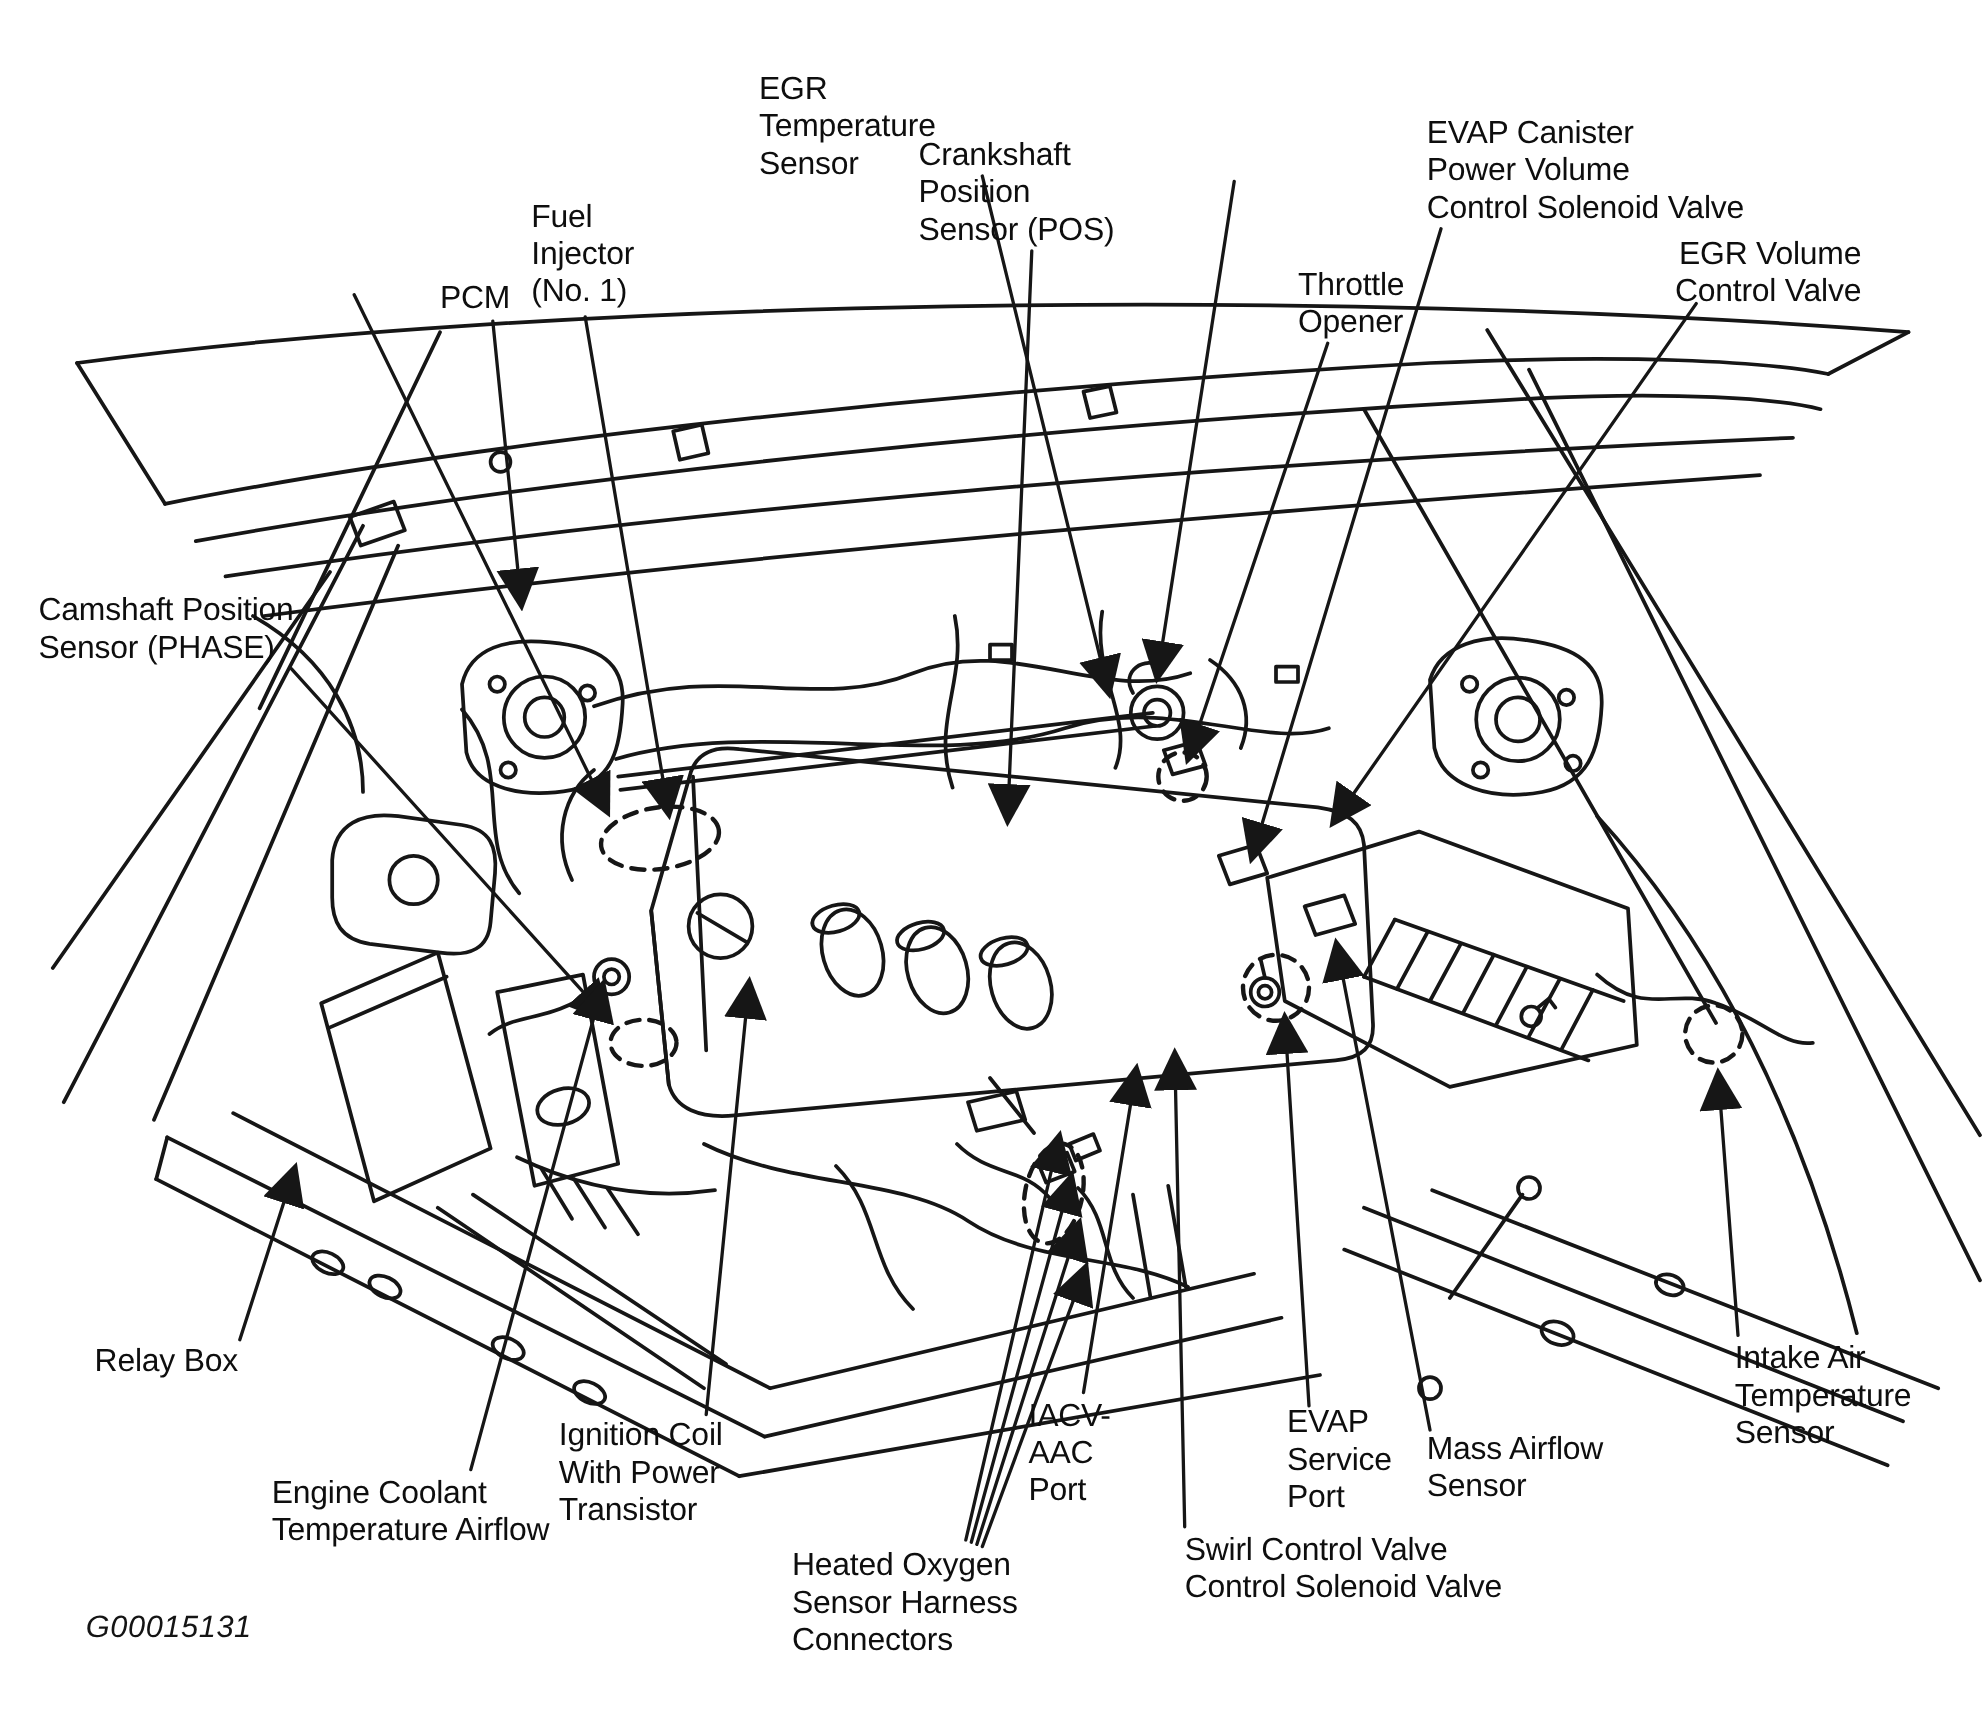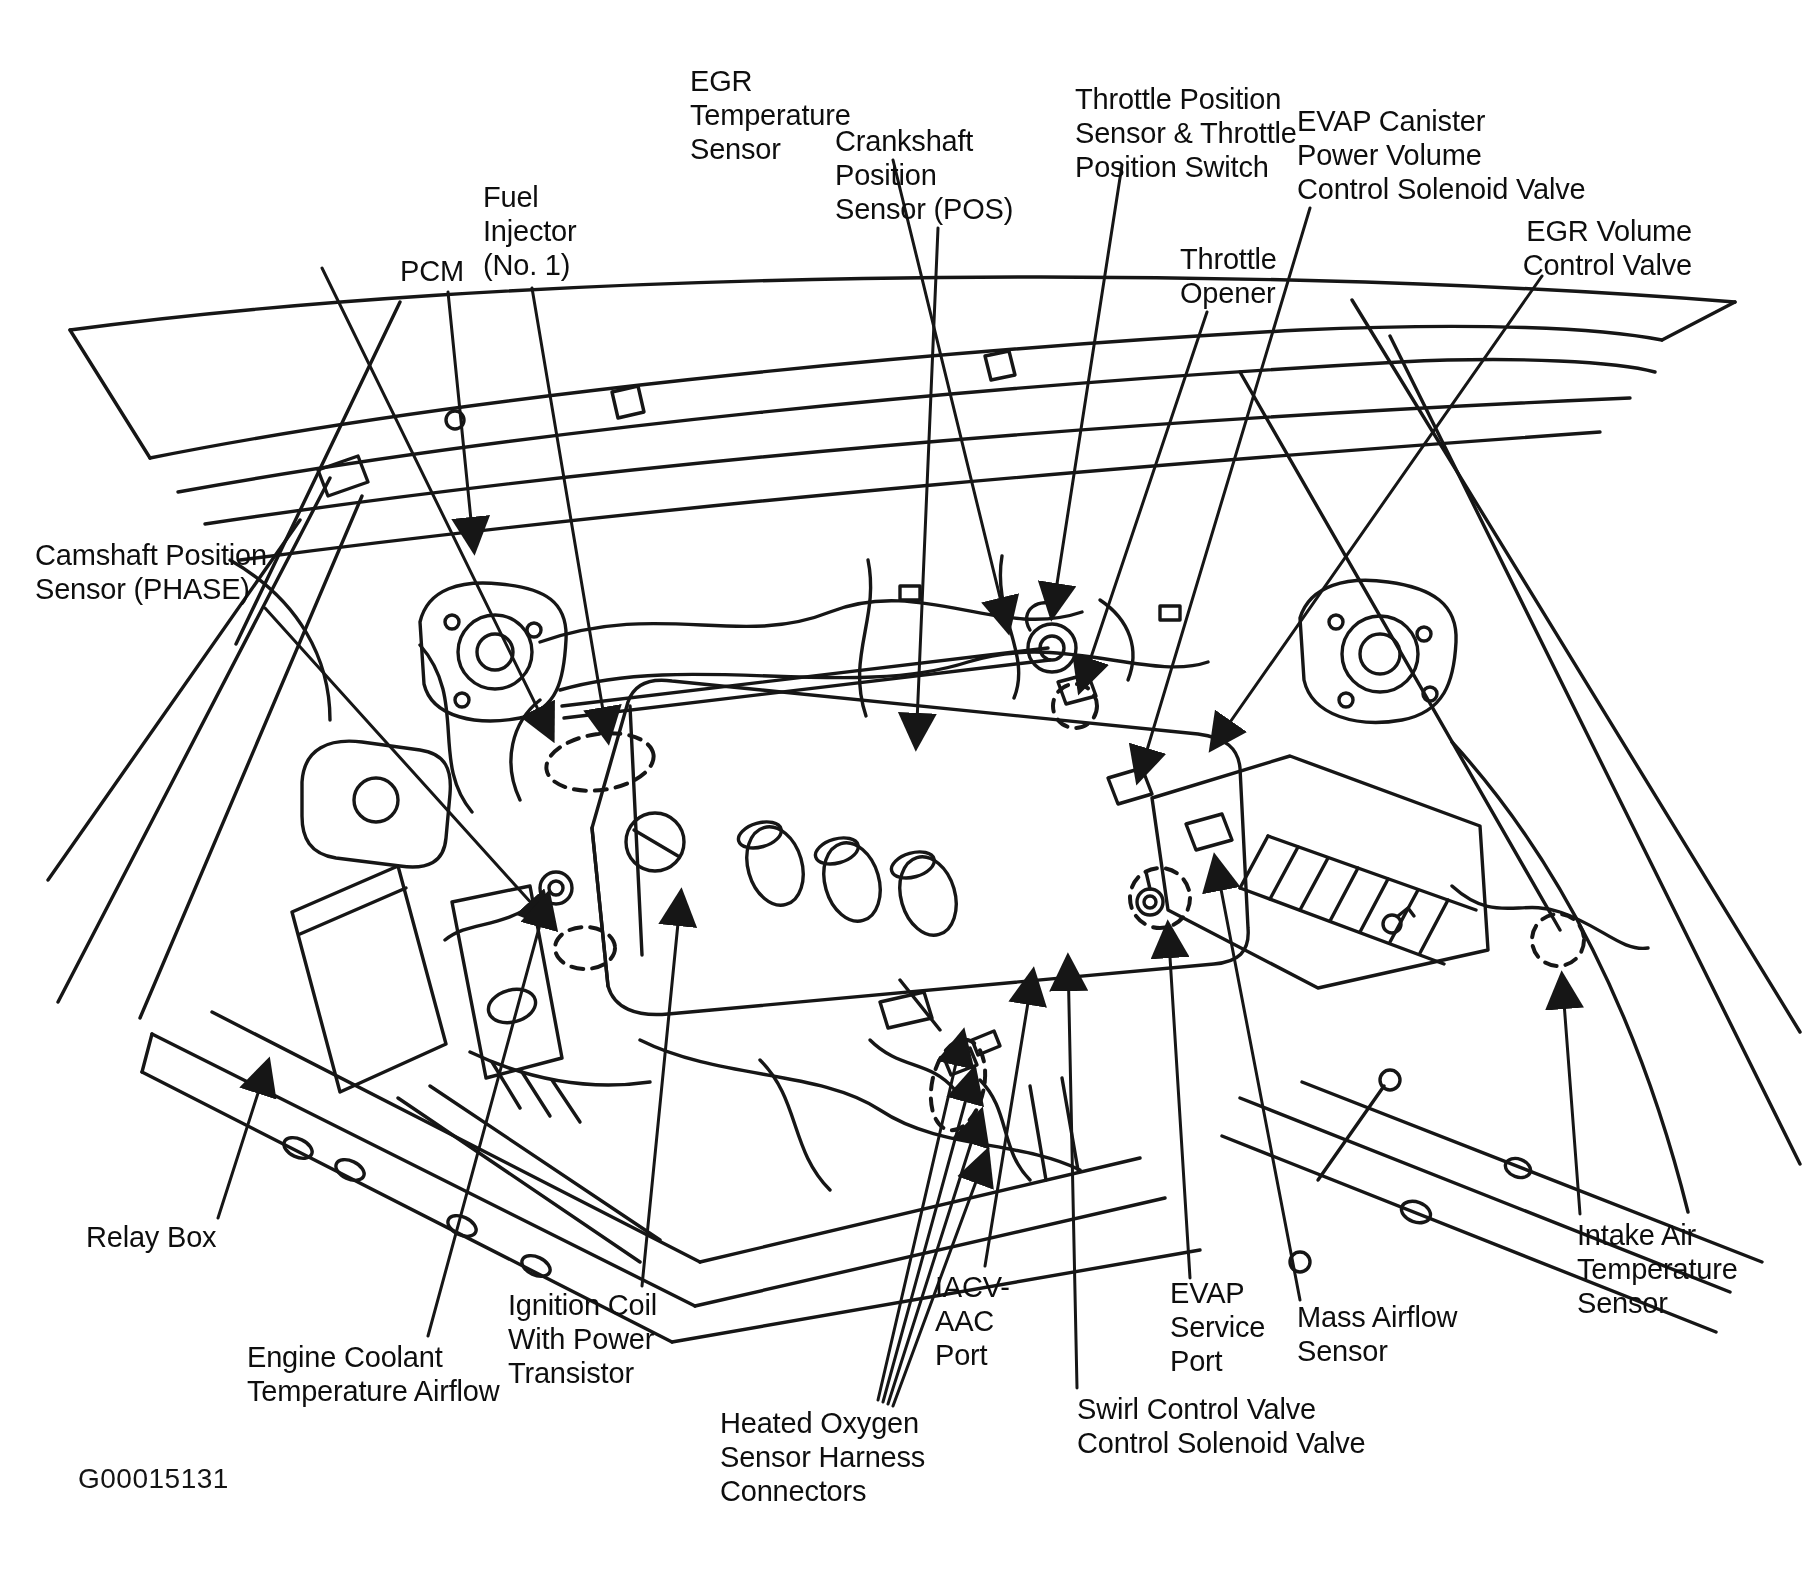--- a/index.html
+++ b/index.html
@@ -3,21 +3,21 @@
 <meta charset="utf-8">
 <style>
   html,body{margin:0;padding:0;background:#ffffff;}
   body{width:1805px;height:1577px;overflow:hidden;}
   .stage{position:relative;width:1805px;height:1577px;background:#ffffff;
          font-family:"Liberation Sans", sans-serif;}
   .stage svg{position:absolute;left:0;top:0;}
   .lbl{position:absolute;font-size:29px;line-height:34px;color:#0e0e0e;
        white-space:pre-line;letter-spacing:-0.2px;}
   .lbl.right{text-align:right;}
-  .code{font-size:28px;letter-spacing:0.5px;color:#141414;}
+  .code{font-size:28px;letter-spacing:0.5px;color:#141414;font-style:italic;}
 </style>
 </head>
 <body>
 
 <div class="stage">
 
   <svg width="1805" height="1577" viewBox="0 0 1805 1577">
     <defs>
       <marker id="arrow" viewBox="0 0 10 10" refX="8.5" refY="5" markerWidth="13" markerHeight="13" orient="auto-start-reverse">
         <path d="M0,0 L10,5 L0,10 Z" fill="#161616"></path>
@@ -219,23 +219,20 @@
   <div class="lbl" style="left:400px;top:254px">PCM</div>
   <div class="lbl" style="left:483px;top:180px">Fuel
 Injector
 (No. 1)</div>
   <div class="lbl" style="left:690px;top:64px">EGR
 Temperature
 Sensor</div>
   <div class="lbl" style="left:835px;top:124px">Crankshaft
 Position
 Sensor (POS)</div>
-  <div class="lbl" style="left:1075px;top:82px">Throttle Position
-Sensor &amp; Throttle
-Position Switch</div>
   <div class="lbl" style="left:1297px;top:104px">EVAP Canister
 Power Volume
 Control Solenoid Valve</div>
   <div class="lbl" style="left:1180px;top:242px">Throttle
 Opener</div>
   <div class="lbl" style="left:35px;top:538px">Camshaft Position
 Sensor (PHASE)</div>
   <div class="lbl right" style="left:1432px;top:214px;width:260px">EGR Volume
 Control Valve</div>
   <div class="lbl" style="left:86px;top:1220px">Relay Box</div>

